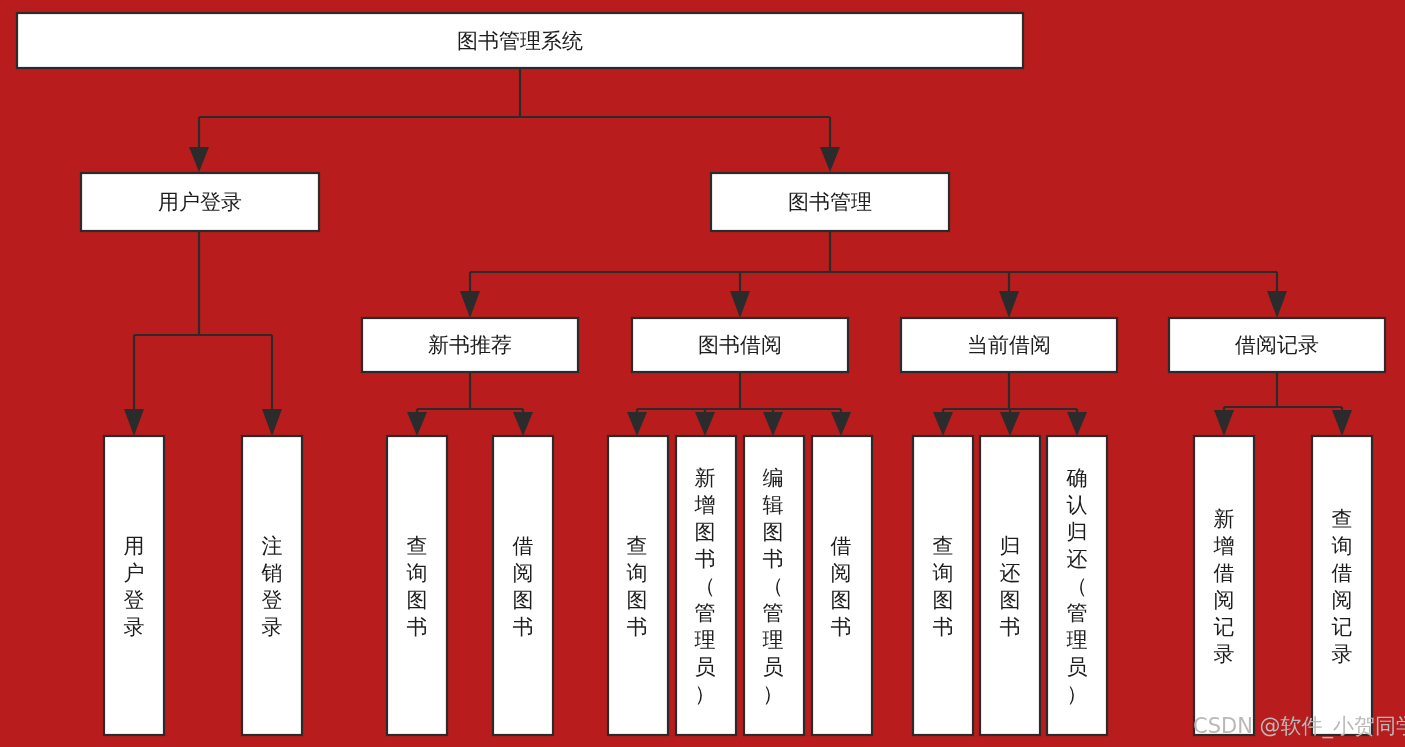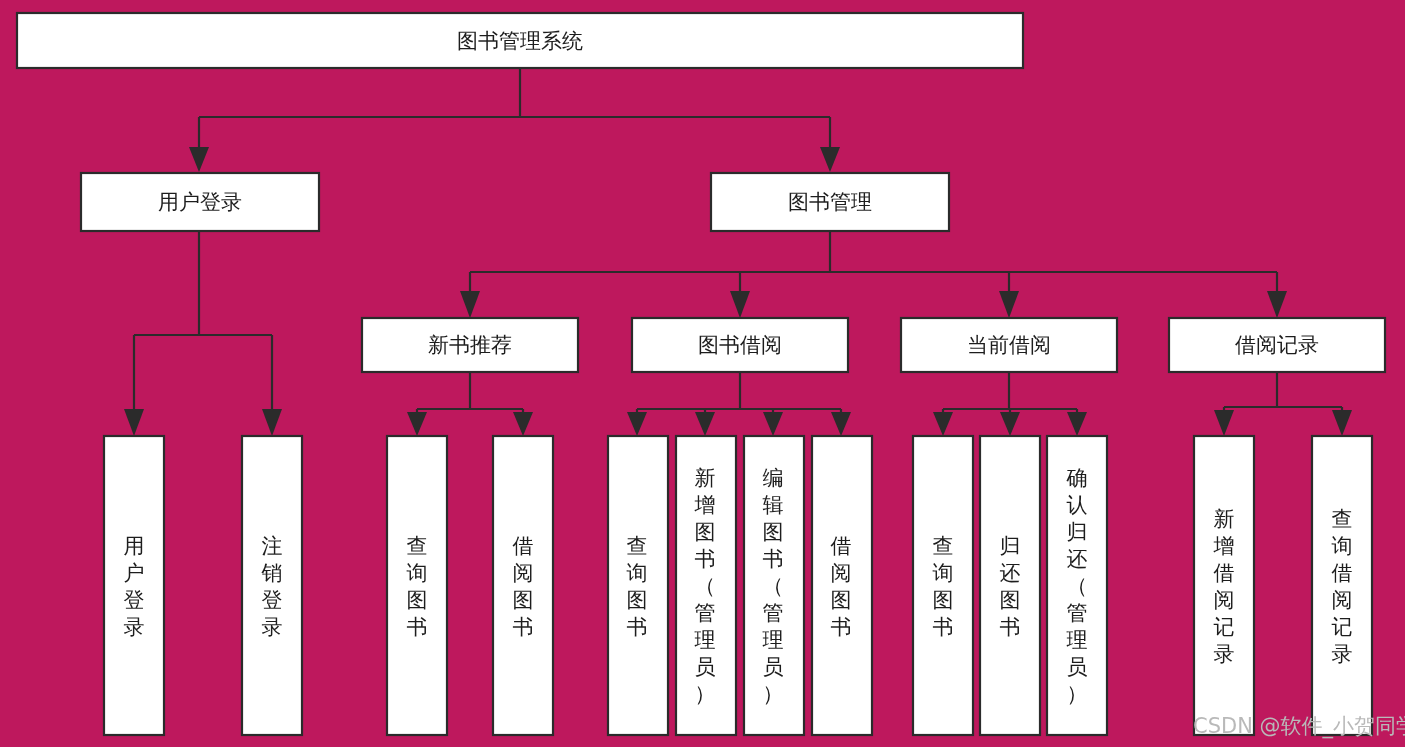--- a/index.html
+++ b/index.html
@@ -11,21 +11,21 @@
   body {
     width: 1405px;
     height: 747px;
     overflow: hidden;
     font-family: "DejaVu Sans", "Liberation Sans", sans-serif;
   }
   #diagram-root {
     position: relative;
     width: 1405px;
     height: 747px;
-    background: #be185d;
+    background: #b91c1c;
   }
   svg#diagram-svg {
     position: absolute;
     top: 0;
     left: 0;
     width: 1405px;
     height: 747px;
     display: block;
   }
   .node-rect {

